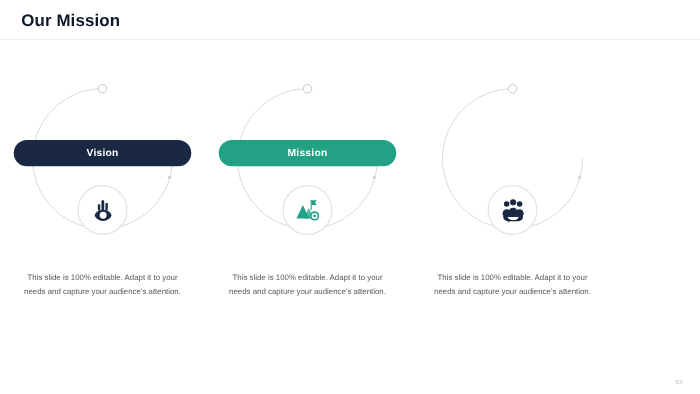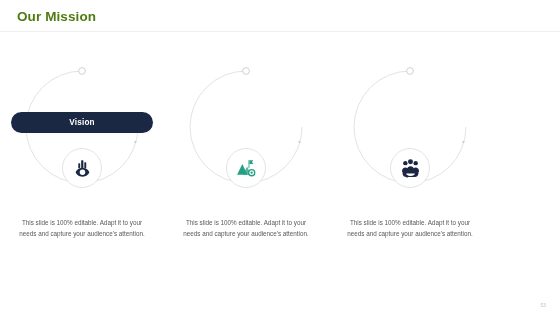--- a/index.html
+++ b/index.html
@@ -21,21 +21,21 @@
     left: 0; top: 0;
     width: 560px;
     height: 32px;
   }
   .page-title {
     position: absolute;
     left: 17px;
     top: 9px;
     font-size: 13.5px;
     font-weight: bold;
-    color: #4d7c0f;
+    color: #0f172a;
     letter-spacing: 0.1px;
   }
   .header-divider {
     position: absolute;
     left: 0;
     top: 31px;
     width: 560px;
     height: 1px;
     background: #efeff1;
   }
@@ -180,20 +180,23 @@
   <div class="column">
 
     <div class="arc-wrap">
       <svg viewBox="0 0 118 118">
         <path d="M 59 3 A 56 56 0 1 0 115 59" fill="none" stroke="#d9dadd" stroke-width="0.8"></path>
         <circle cx="59" cy="3" r="3.4" fill="#ffffff" stroke="#c5c7ca" stroke-width="0.8"></circle>
         <circle cx="112.5" cy="74" r="1.1" fill="#c5c7ca"></circle>
       </svg>
     </div>
 
+    <div class="pill teal">
+      <span>Mission</span>
+    </div>
 
     <div class="icon-circle">
       <span>
         <svg viewBox="0 0 24 24" fill="#22a185">
           <path d="M7.6 7.2L2.2 18.6h10.8L7.6 7.2z"></path>
           <path d="M12.6 9.8l-4.2 8.8h8.4l-4.2-8.8z" opacity="0.78"></path>
           <rect x="14.1" y="3.0" width="0.9" height="8.6" rx="0.35"></rect>
           <path d="M15 3.4h4.2l-1.5 1.9 1.5 1.9H15z"></path>
           <circle cx="17.4" cy="16.4" r="3.9" fill="#22a185"></circle>
           <circle cx="17.4" cy="16.4" r="2.5" fill="#ffffff"></circle>

